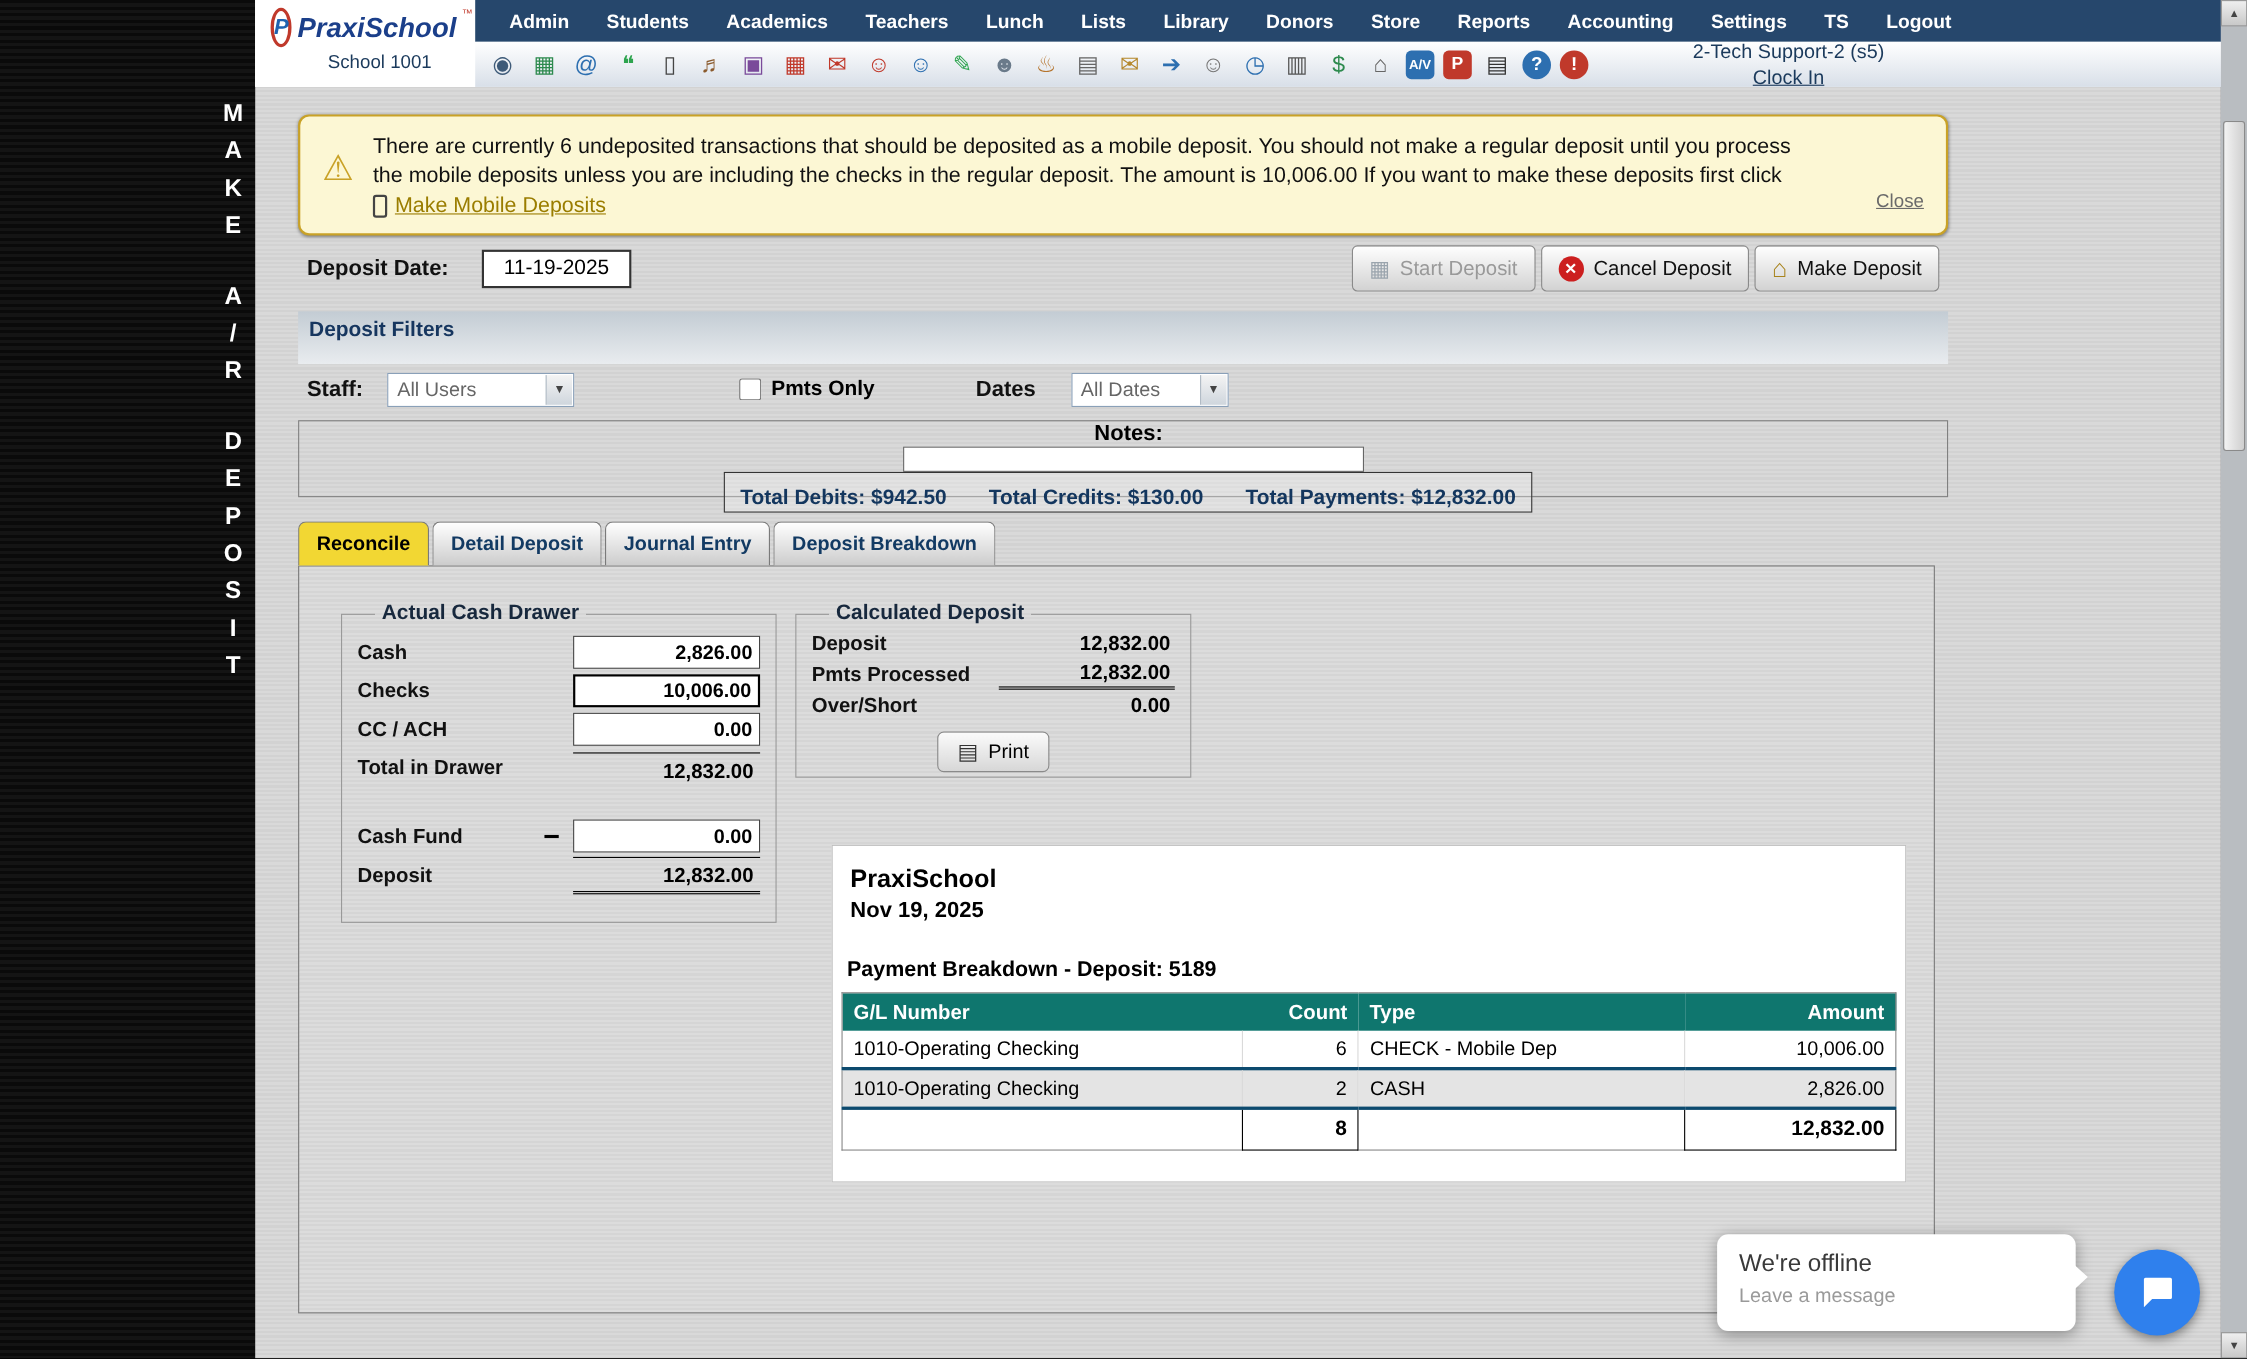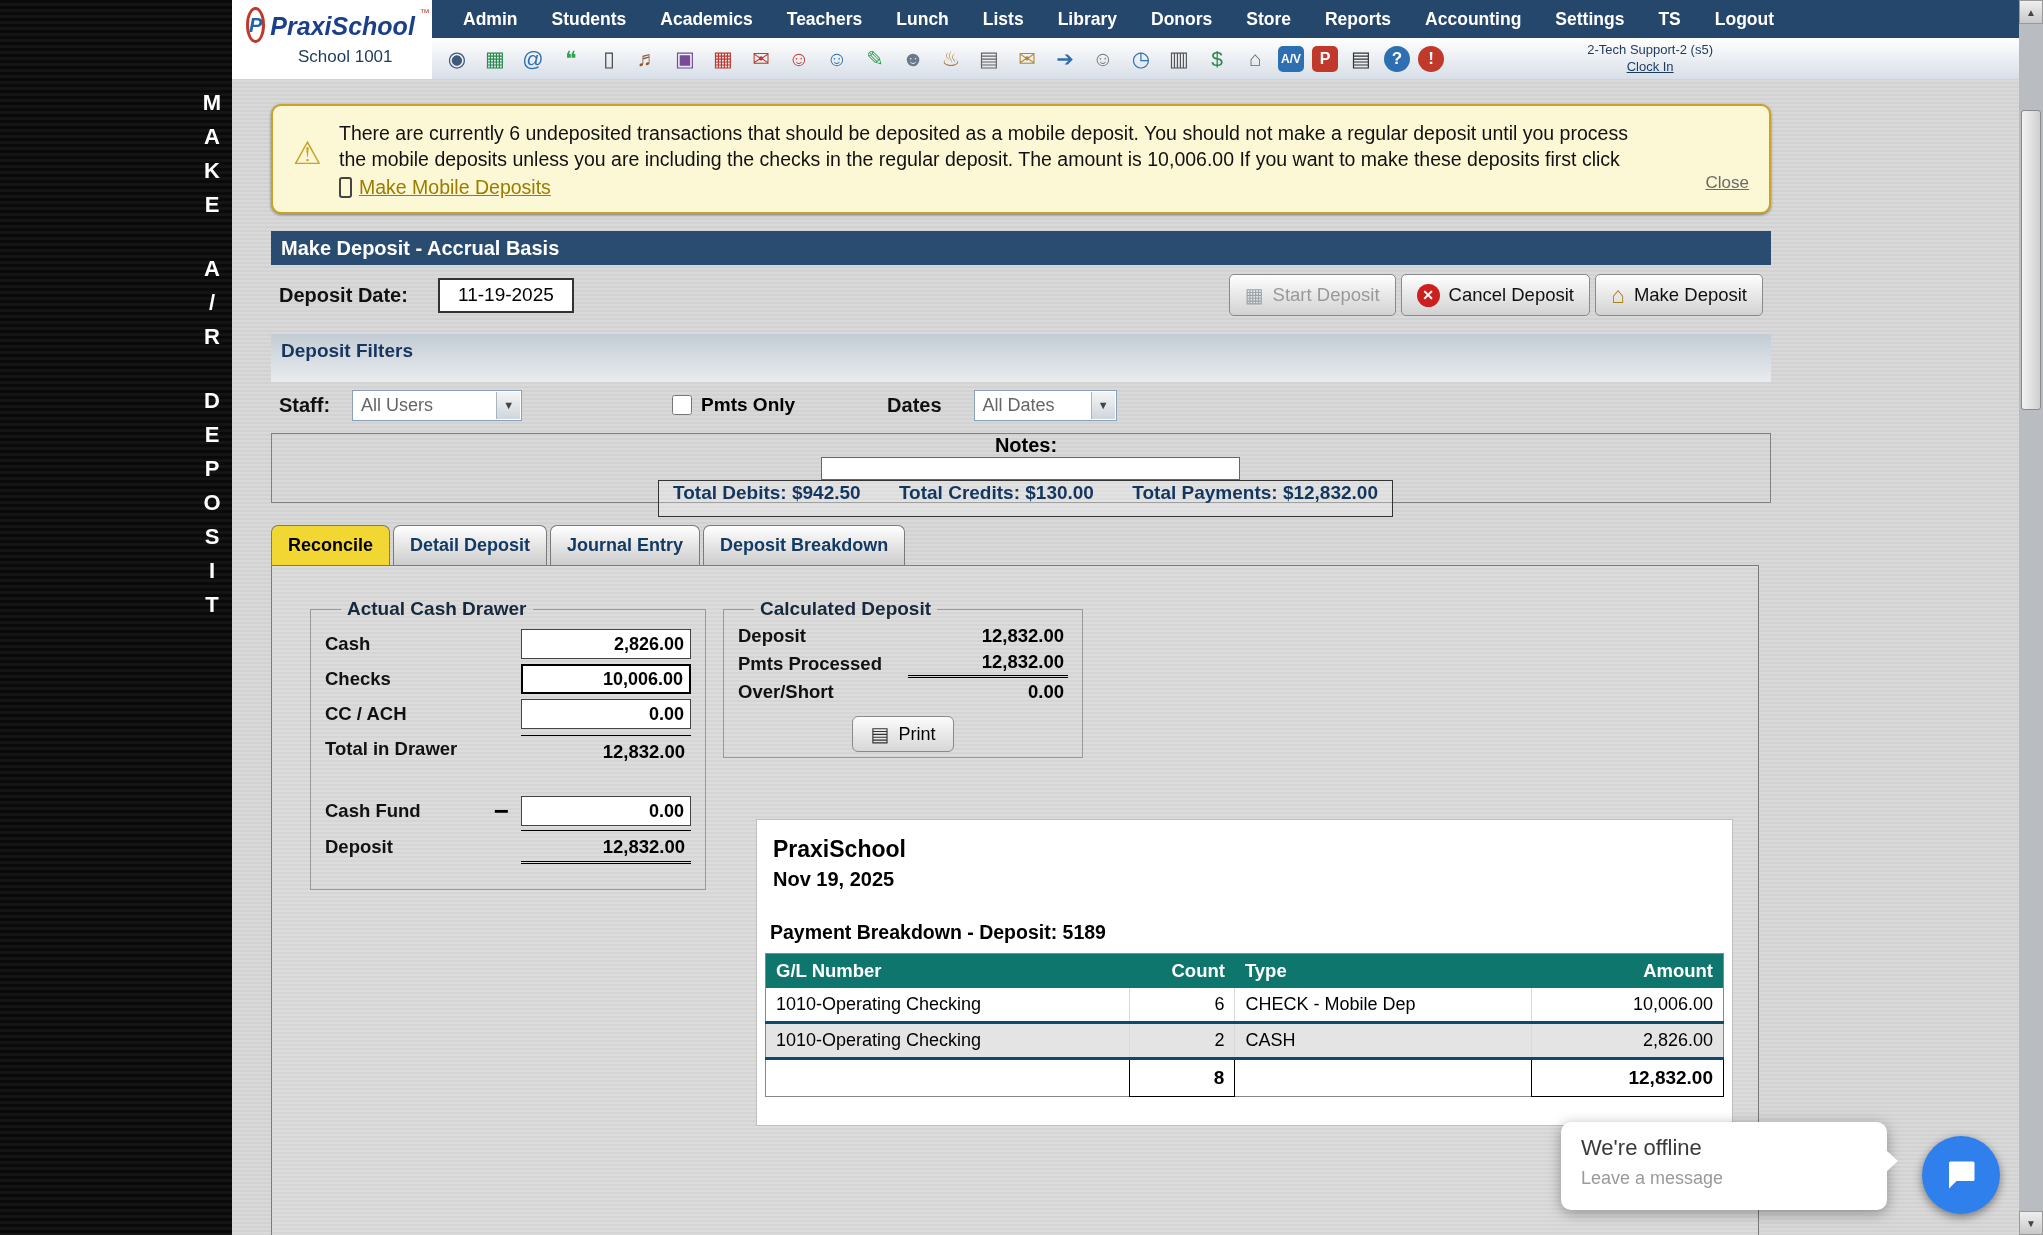--- a/index.html
+++ b/index.html
@@ -26,21 +26,21 @@
   .logo-swirl::before { content:"P"; }
   .logo-text { font-size:25px; font-weight:bold; font-style:italic; color:#1b3f8a; line-height:38px; }
   .logo-tm { font-size:10px; color:#c0392b; }
   .school-name { font-size:17px; color:#1b3a5c; margin:2px 0 0 52px; }
   .header-right { flex:1; display:flex; flex-direction:column; }
   .topnav { height:38px; background:#26476c; display:flex; align-items:center; padding-left:14px; white-space:nowrap; }
   .nav-item { color:#fff; font-size:17.5px; font-weight:bold; padding:0 17px; text-decoration:none; cursor:pointer; }
   .iconbar { height:41px; background:linear-gradient(180deg,#ffffff,#d8dfe8); display:flex; align-items:center; padding:0 10px; }
   .tbicons { display:flex; align-items:center; gap:8px; }
   .tbicon { width:30px; height:30px; display:flex; align-items:center; justify-content:center; font-size:21px; cursor:pointer; }
-  .user-info { margin-left:auto; margin-right:296px; text-align:center; color:#1b3a5c; font-size:13px; line-height:1.25; }
+  .user-info { margin-left:auto; margin-right:296px; text-align:center; color:#1b3a5c; font-size:18px; line-height:1.25; }
   .clock-in { color:#1b3a5c; text-decoration:underline; cursor:pointer; }
 
   
   .content { position:relative; padding-top:25px; }
 
   
   .warning { position:relative; width:1500px; margin-left:39px; min-height:100px;
              background:#fcf7d4; border:2px solid #c9a227; border-radius:10px;
              box-shadow:0 1px 3px rgba(0,0,0,.4); padding:14px 130px 12px 66px;
              color:#111; font-size:19.5px; line-height:26px; }
@@ -87,21 +87,21 @@
   .dates-label { margin-left:92px; }
   .dates-select { margin-left:32px; width:143px; }
 
   
   .notes-box { display:flex; align-items:center; width:1500px; margin:5px 0 0 39px; height:70px;
                border:1px solid #808080; padding:0 12px;flex-direction:column; }
   .notes-label { font-size:20px; font-weight:bold; margin-left:10px; }
   .notes-input { width:419px; height:31px; margin-left:18px; border:1px solid #666; background:#fff;
                  font-size:18px; padding:0 6px; }
   .totals-box { margin-left:9px; width:735px; height:37px; border:1px solid #333;
-                display:flex; align-items:flex-end; justify-content:space-between; padding:12px 14px;
+                display:flex; align-items:flex-start; justify-content:space-between; padding:12px 14px;
                 font-weight:bold; color:#13365e; font-size:19px; background:rgba(255,255,255,.25); }
 
   
   .tabs { display:flex; gap:3px; margin:22px 0 0 39px; position:relative; z-index:1; }
   .tab { height:40px; padding:0 16px; display:flex; align-items:center;
          border:1px solid #7a7a7a; border-bottom:none; border-radius:7px 7px 0 0;
          background:linear-gradient(180deg,#ffffff,#cccccc); font-size:18px; font-weight:bold;
          color:#123a63; cursor:pointer; }
   .tab.active { background:#f2d733; color:#000; }
 
@@ -266,21 +266,20 @@
       <div class="warning">
         <span class="warning-icon">⚠</span>
         <div class="warning-text">There are currently 6 undeposited transactions that should be deposited as a mobile deposit. You should not make a regular deposit until you process the mobile deposits unless you are including the checks in the regular deposit. The amount is 10,006.00 If you want to make these deposits first click</div>
         <div class="warning-link-row">
           <span class="phone-shape"></span>
           <a class="mobile-link">Make Mobile Deposits</a>
         </div>
         <a class="close-link">Close</a>
       </div>
 
-      <div class="titlebar">Make Deposit - Accrual Basis</div>
 
       <div class="date-row">
         <span class="date-label">Deposit Date:</span>
         <input class="date-input" value="11-19-2025" style="">
         <div class="btn-group">
           <button type="button" class="btn disabled">
             <span class="btn-ic grid">▦</span>
             <span>Start Deposit</span>
           </button>
           <button type="button" class="btn">

